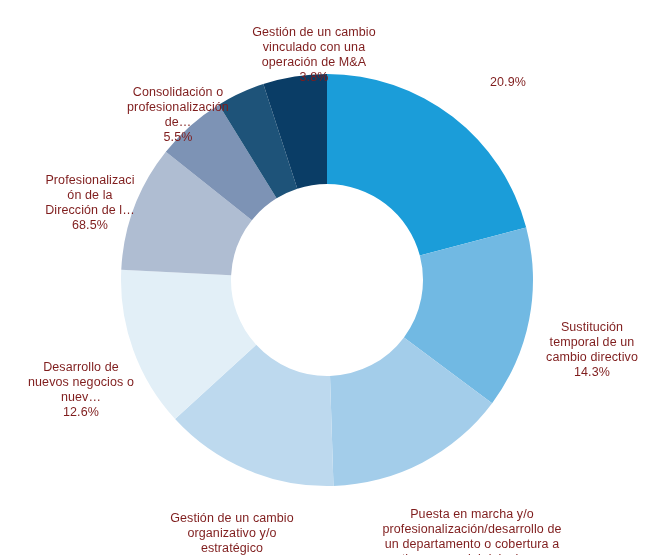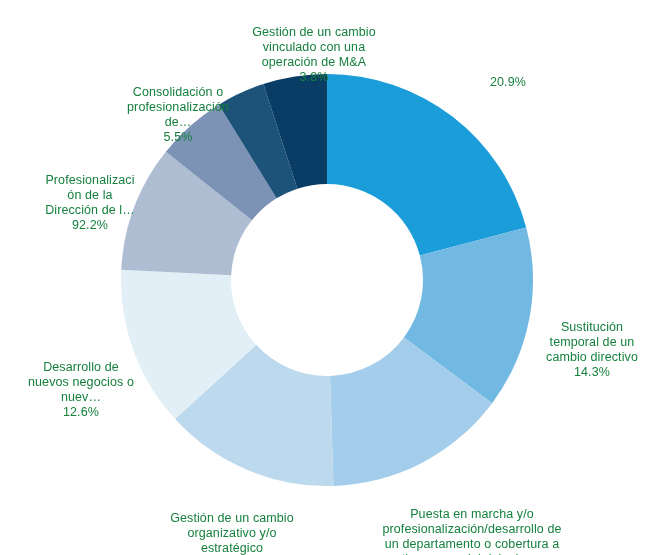--- a/index.html
+++ b/index.html
@@ -24,21 +24,21 @@
   svg.donut {
     position: absolute;
     left: 0;
     top: 0;
     width: 648px;
     height: 555px;
     display: block;
   }
   .slice-label {
     position: absolute;
-    color: #15803d;
+    color: #7f1d1d;
     font-size: 12.5px;
     line-height: 15px;
     text-align: center;
     font-family: "Liberation Sans", sans-serif;
     white-space: pre-line;
     letter-spacing: 0.1px;
   }
   .slice-label .pct {
     display: block;
   }
@@ -92,21 +92,21 @@
     <span>Desarrollo de
 nuevos negocios o
 nuev…</span>
     <span class="pct">12.6%</span>
   </div>
 
   <div class="slice-label" style="left:26px; top:158px; width:128px;">
     <span>Profesionalizaci
 ón de la
 Dirección de l…</span>
-    <span class="pct">92.2%</span>
+    <span class="pct">68.5%</span>
   </div>
 
   <div class="slice-label" style="left:112px; top:70px; width:132px;">
     <span>Consolidación o
 profesionalización
 de…</span>
     <span class="pct">5.5%</span>
   </div>
 
   <div class="slice-label" style="left:228px; top:10px; width:172px;">

